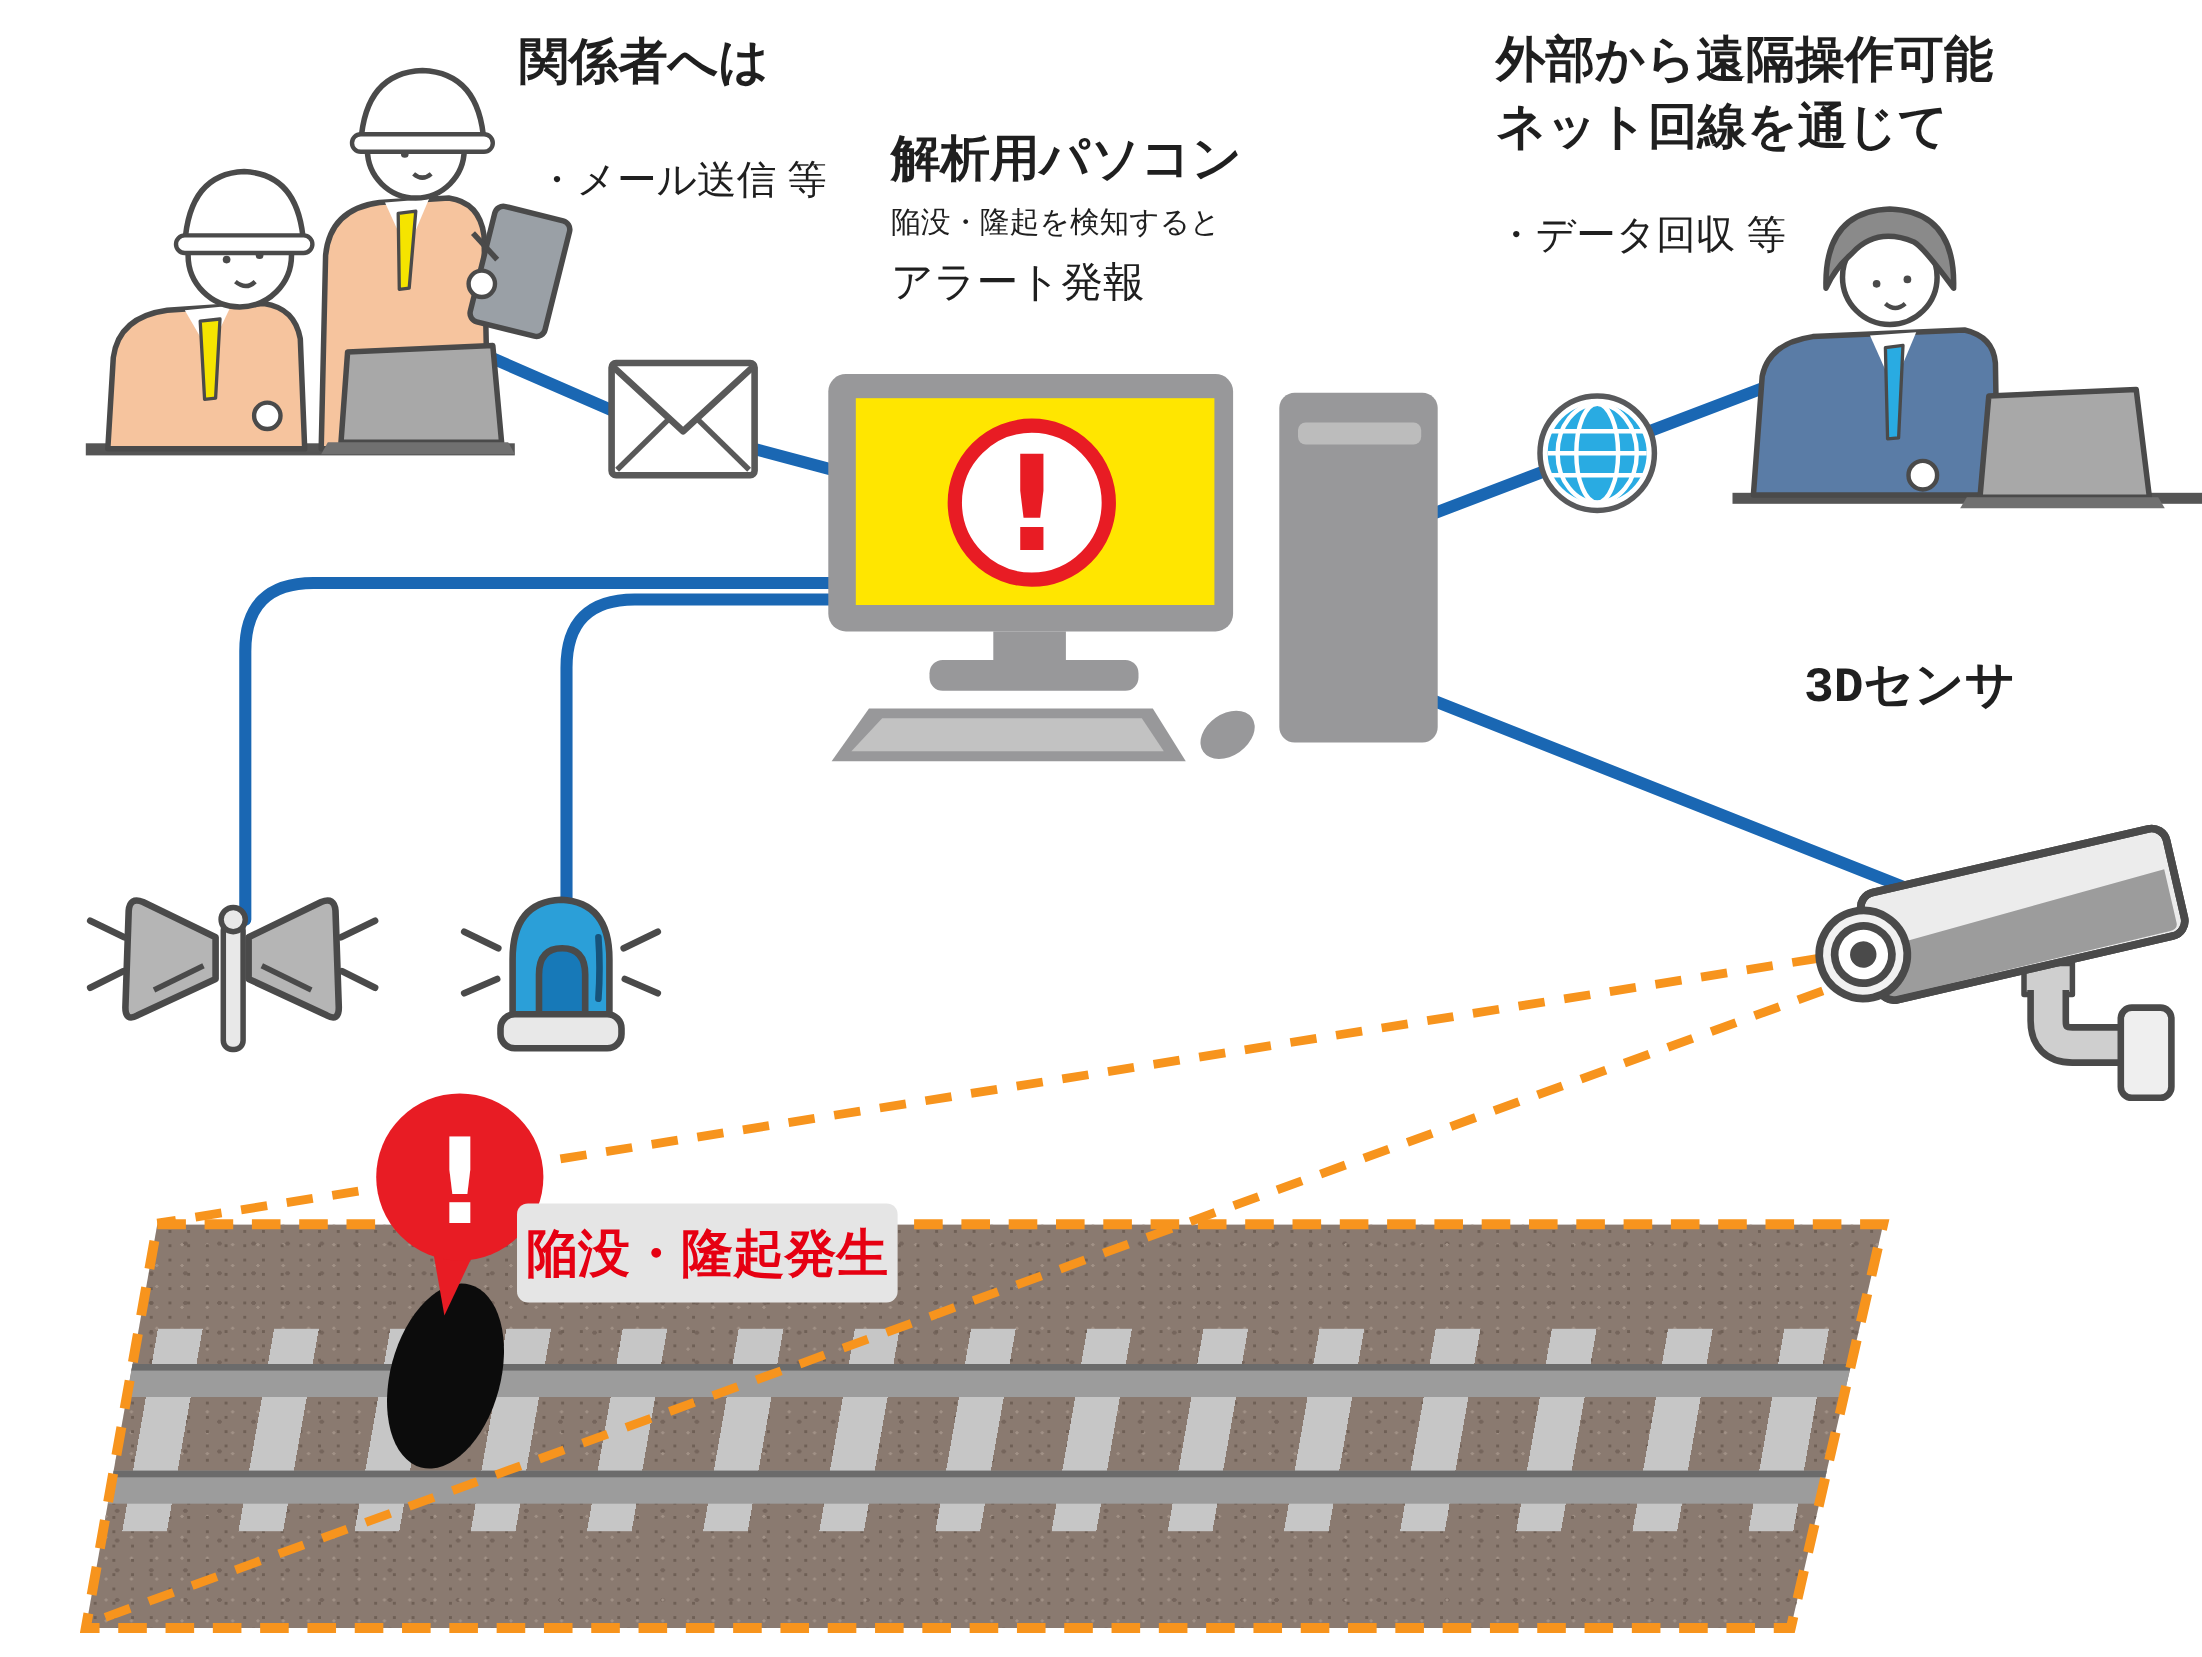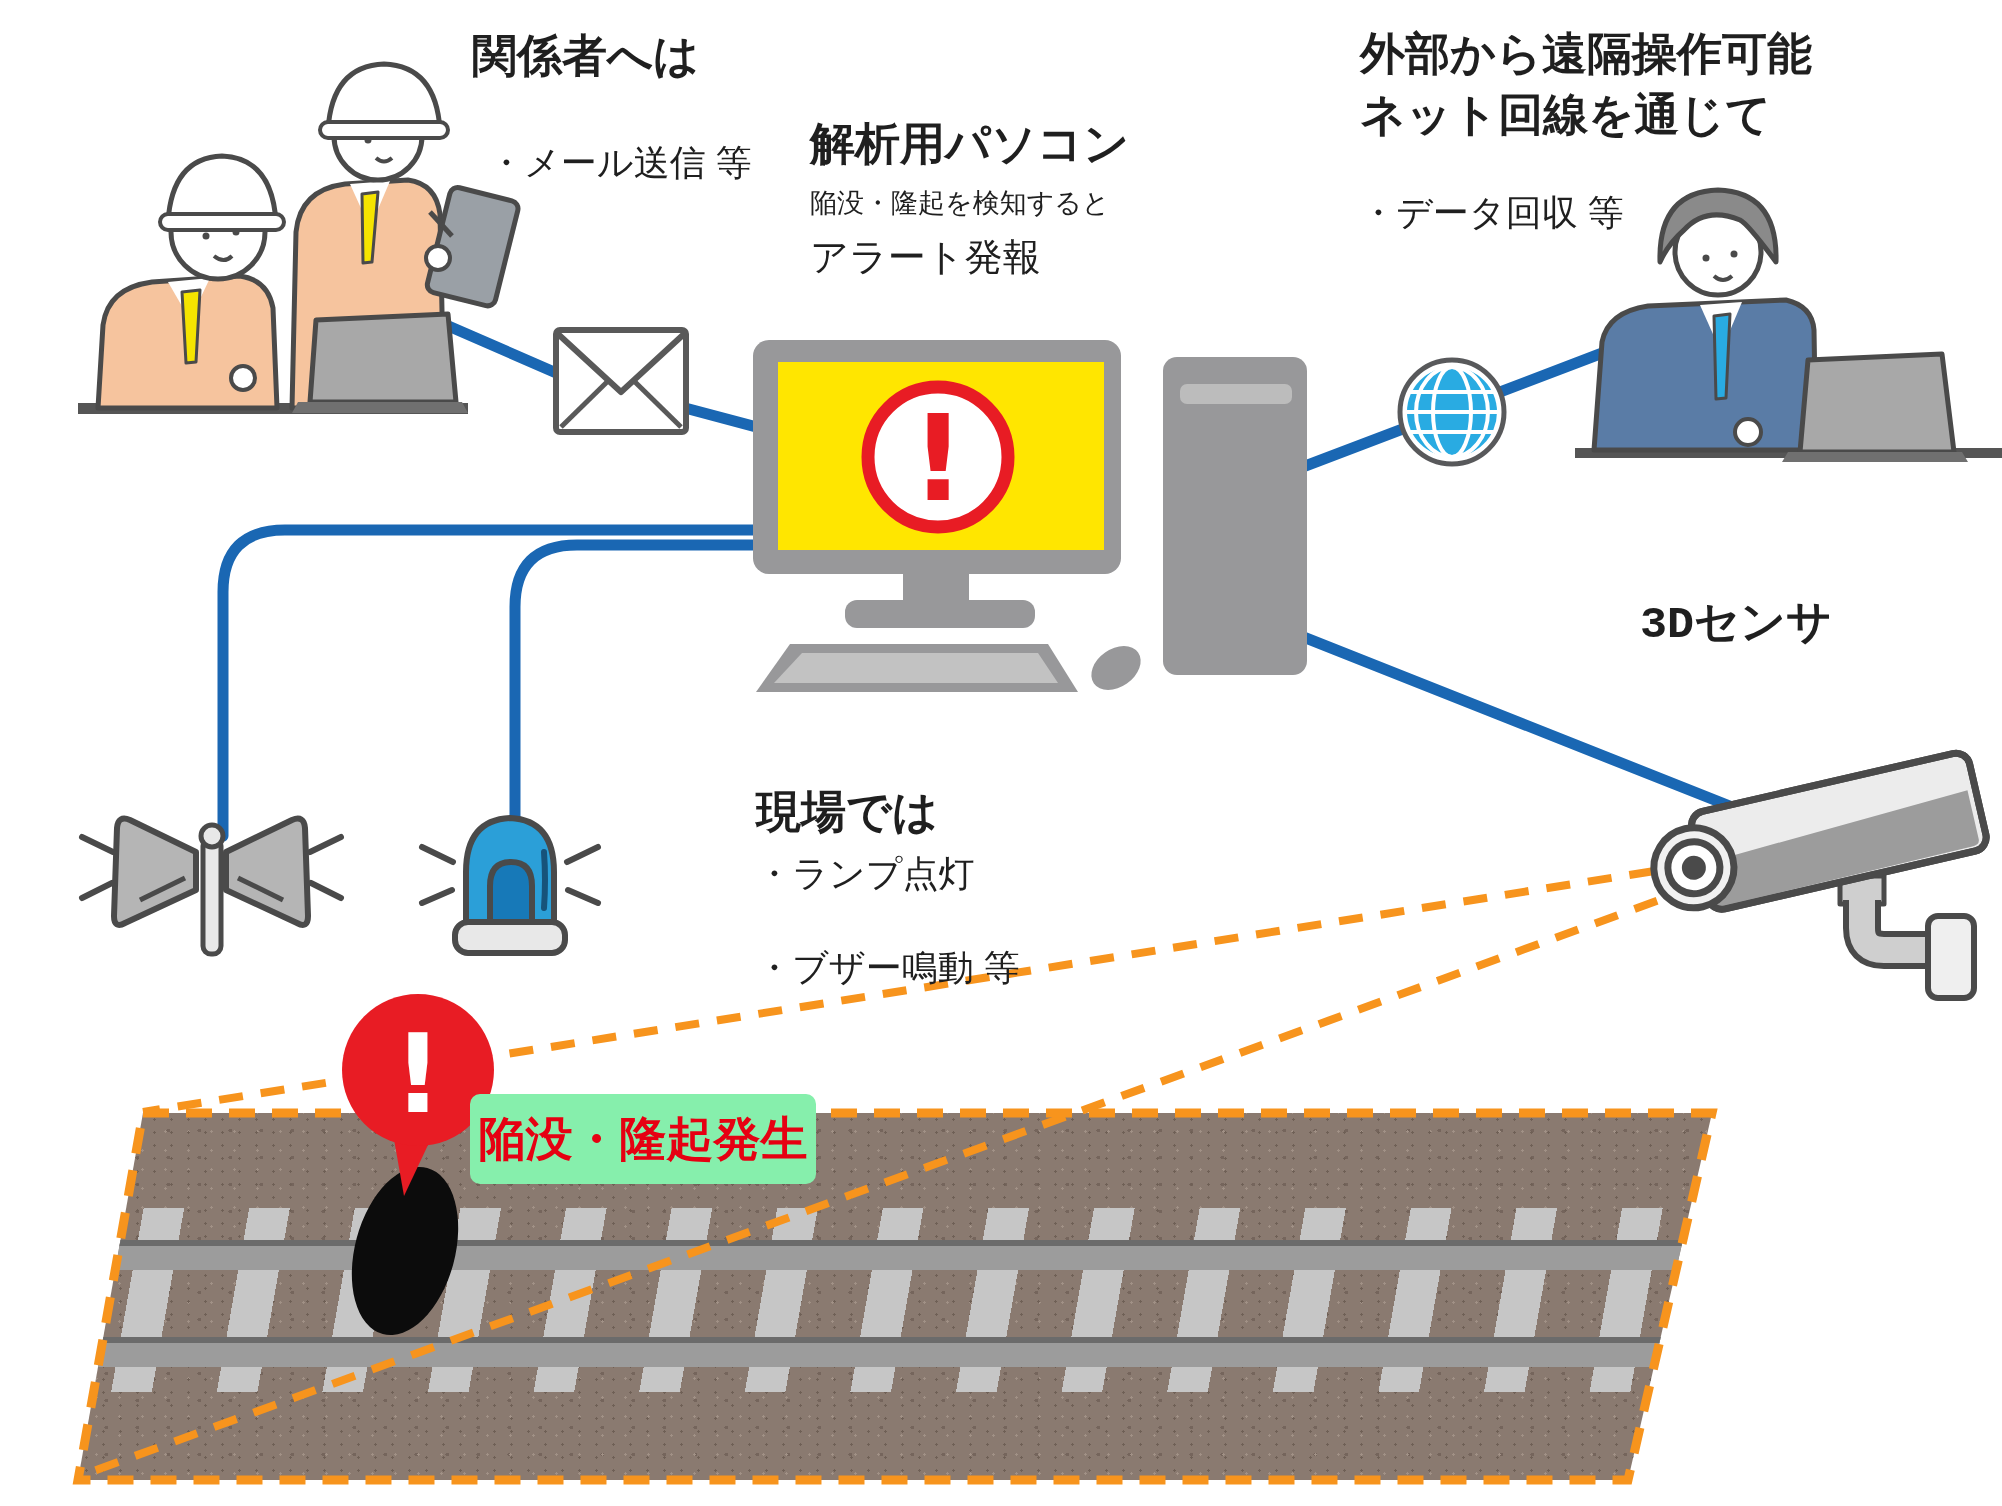--- a/index.html
+++ b/index.html
@@ -20,21 +20,21 @@
      background-size:17px 13px,23px 19px,31px 27px;
      background-position:0 0,7px 9px,13px 4px;}
   .sleepers{position:absolute;left:-40px;right:-40px;top:95px;height:184px;
      background:repeating-linear-gradient(100deg,#c6c6c6 0 40px,rgba(0,0,0,0) 40px 104px);}
   .rail{position:absolute;left:-10px;right:-10px;height:24px;background:#9c9c9c;
      border-top:6px solid #6b6b6b;}
   .rail.top{top:127px;} .rail.bottom{top:224px;}
   .sinkhole{position:absolute;left:277px;top:52px;width:100px;height:172px;
      background:#0c0c0c;border-radius:50%;transform:rotate(15deg);}
   .event-label{position:absolute;left:470px;top:1094px;width:346px;height:90px;
-     background:#86efac;border-radius:10px;color:#e60012;font-weight:bold;font-size:47px;
+     background:#e5e5e5;border-radius:10px;color:#e60012;font-weight:bold;font-size:47px;
      line-height:90px;text-align:center;white-space:nowrap;}
 </style>
 </head>
 <body>
 
 <div class="canvas">
 
   <div class="railway">
     <div class="sleepers"></div>
     <div class="rail top"></div>
@@ -204,21 +204,16 @@
   <div class="abs" style="left:1360px;top:24px;">
     <div class="h1">外部から遠隔操作可能</div>
     <div class="h1">ネット回線を通じて</div>
     <div class="t1">・データ回収 等</div>
   </div>
 
   <div class="abs center" style="left:1640px;top:596px;width:360px;">
     <div class="h1">3Dセンサ</div>
   </div>
 
-  <div class="abs" style="left:756px;top:782px;">
-    <div class="h1">現場では</div>
-    <div class="t1" style="margin-top:4px;">・ランプ点灯</div>
-    <div class="t1">・ブザー鳴動 等</div>
-  </div>
 
   <div class="event-label">陥没・隆起発生</div>
 
 </div>
 
 </body></html>

